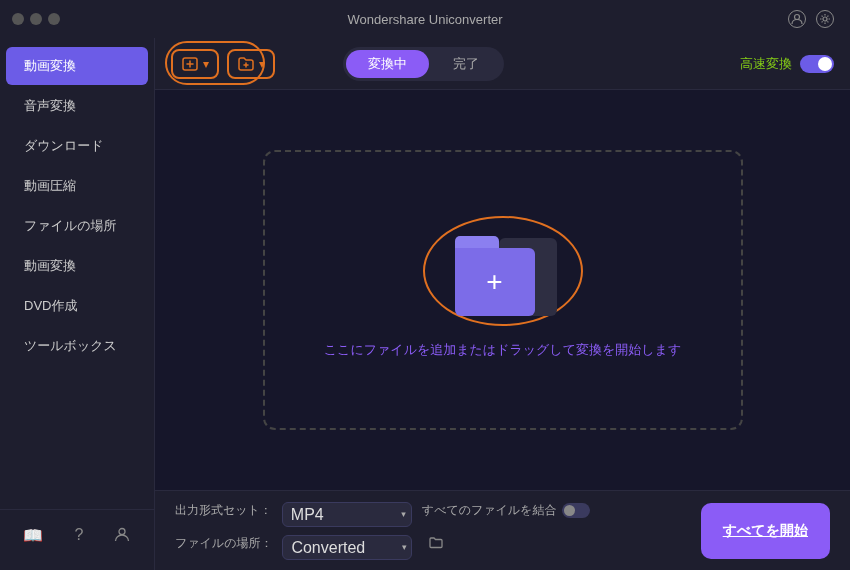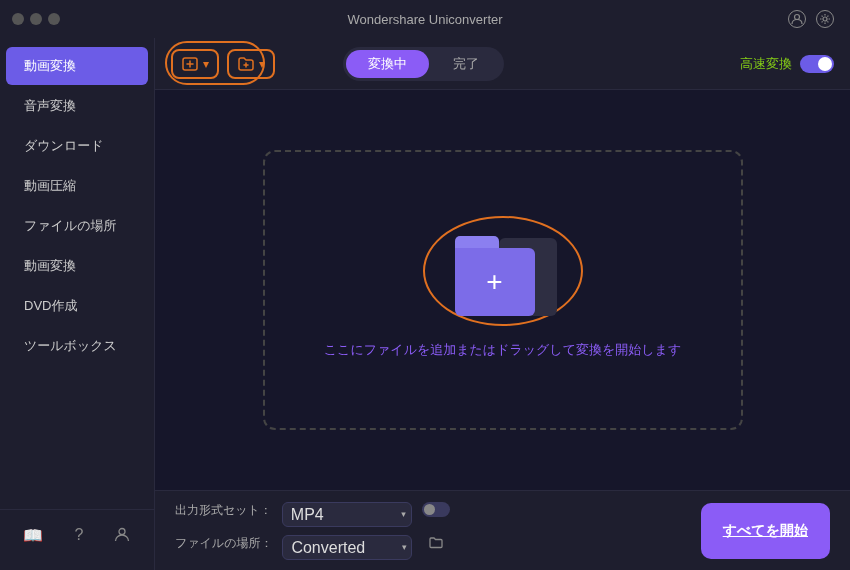--- a/index.html
+++ b/index.html
@@ -466,20 +466,21 @@
           <div class="select-wrap">
             <select class="bottom-select">
               <option>MP4</option>
               <option>MKV</option>
               <option>AVI</option>
               <option>MOV</option>
             </select>
             <span class="select-arrow">▾</span>
           </div>
           <div class="merge-toggle">
+            <span>すべてのファイルを結合</span>
             <div class="toggle-sm">
               <div class="toggle-sm-knob"></div>
             </div>
           </div>
         </div>
         <div class="bottom-row">
           <span class="bottom-label">ファイルの場所：</span>
           <div class="select-wrap">
             <select class="bottom-select">
               <option>Converted</option>

